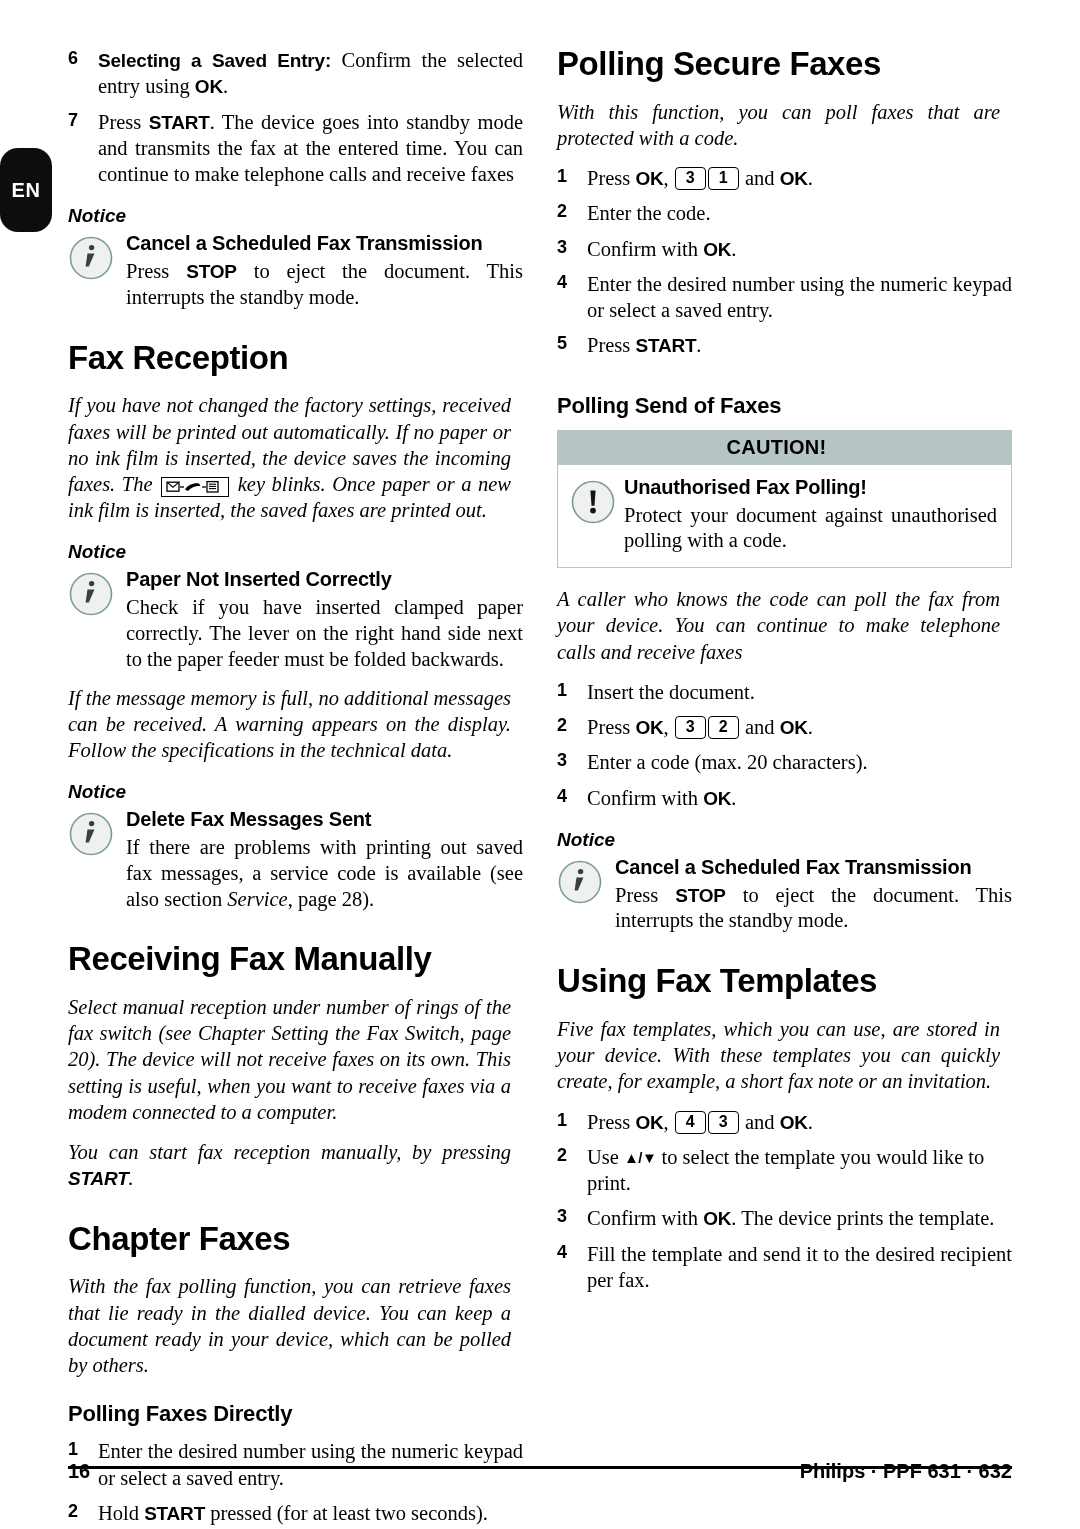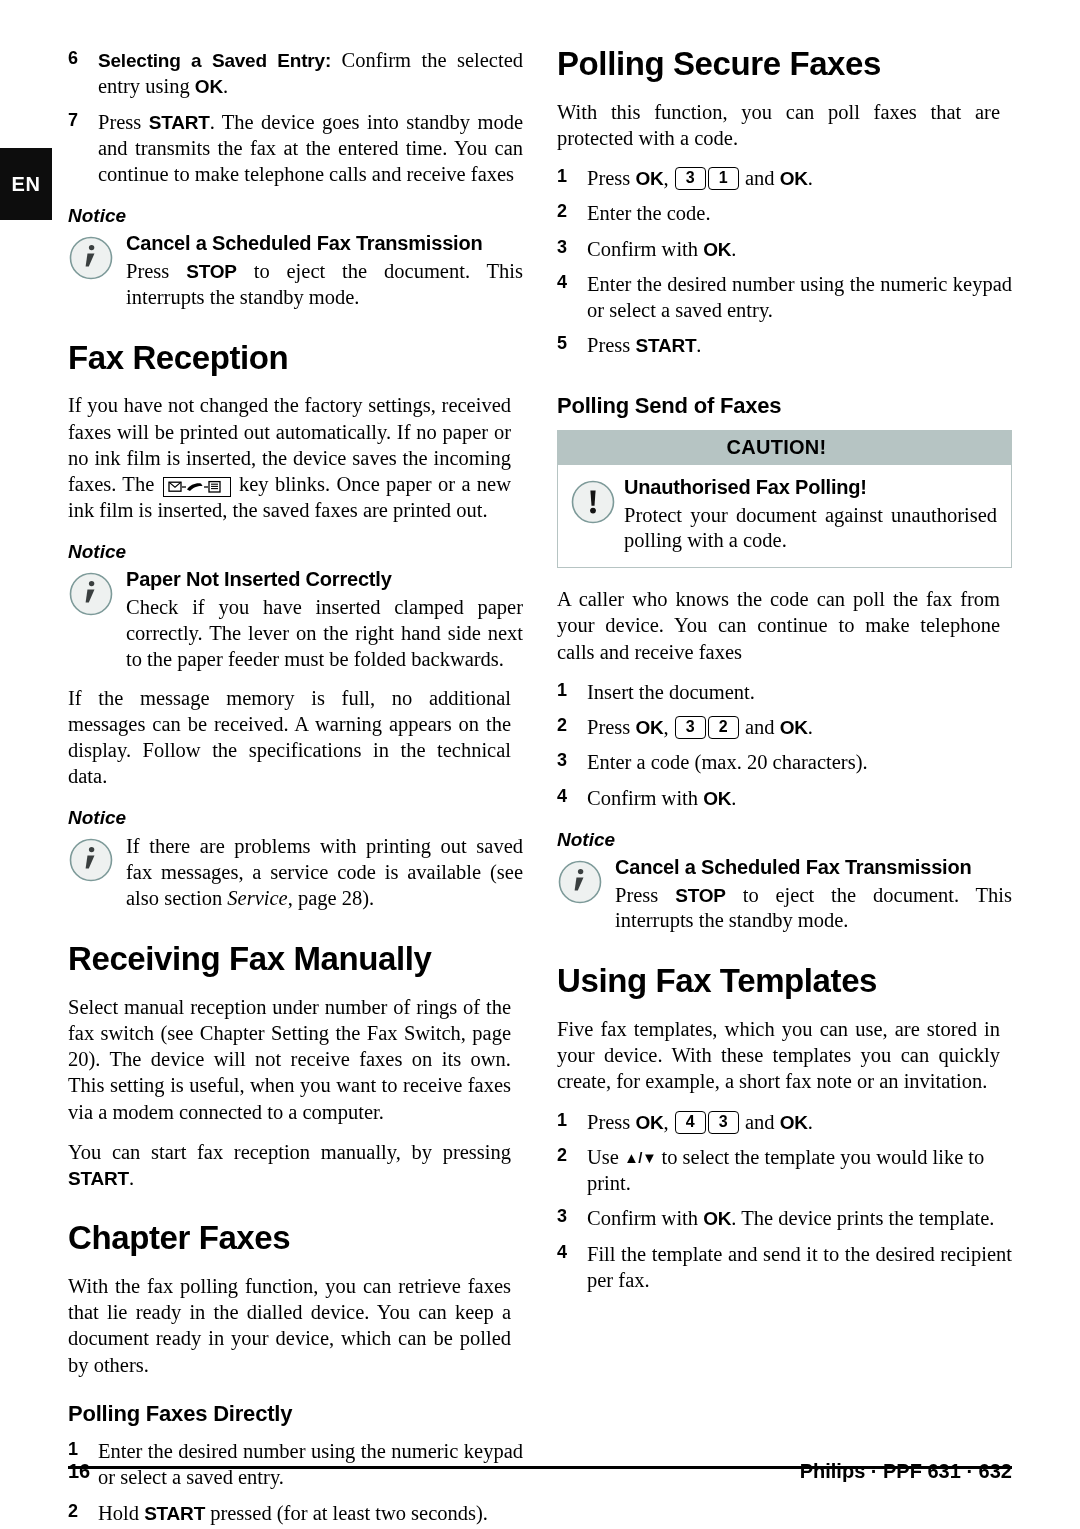--- a/index.html
+++ b/index.html
@@ -16,30 +16,31 @@
     font-family: "Liberation Serif", "DejaVu Serif", serif;
     color: #000000;
   }
 
   
   .lang-tab {
     position: absolute;
     left: 0;
     top: 148px;
     width: 52px;
-    height: 72px;
+    height: 84px;
     background: #0d0d0d;
     color: #ffffff;
     font-family: "Liberation Sans", sans-serif;
     font-weight: bold;
     font-size: 20px;
     letter-spacing: 0.5px;
     display: flex;
     align-items: center;
     justify-content: center;
+    border-radius: 18px;
   }
 
   
   .columns {
     position: absolute;
     left: 68px;
     top: 47px;
     width: 944px;
     display: flex;
     gap: 34px;
@@ -67,20 +68,21 @@
     letter-spacing: -0.2px;
   }
   h2.sub.tight { margin-top: 35px; }
 
   p.body {
     font-size: 20.5px;
     line-height: 1.28;
     margin: 0 12px 14px 0;
     text-align: justify;
     hyphens: none;
+    font-style: italic;
   }
   p.body:last-child { margin-bottom: 0; }
 
   b.sans {
     font-family: "Liberation Sans", sans-serif;
     font-weight: bold;
     font-size: 19px;
     letter-spacing: -0.2px;
   }
   i.it { font-style: italic; }
@@ -287,20 +289,21 @@
       <div class="notice-label">Notice</div>
       <div class="notice-body">
         <span class="notice-icon">
           <svg viewBox="0 0 46 46" width="46" height="46">
             <circle cx="23" cy="23" r="20.5" fill="#eef1f0" stroke="#7d9a99" stroke-width="1.6"></circle>
             <circle cx="23.6" cy="12.6" r="2.7" fill="#3a3f3f"></circle>
             <path d="M20.2 18.5 h7.0 l-3.6 13.0 h-3.2 z" fill="#3a3f3f" transform="skewX(-9) translate(2.2,0)"></path>
           </svg>
         </span>
         <div class="notice-text">
+          <div class="notice-title">Delete Fax Messages Sent</div>
           <p><span>If there are problems with printing out saved fax messages, a service code is available (see also section </span><i class="it">Service</i><span>, page 28).</span></p>
         </div>
       </div>
 
       <h1 class="sec">Receiving Fax Manually</h1>
       <p class="body">Select manual reception under number of rings of the fax switch (see Chapter Setting the Fax Switch, page 20). The device will not receive faxes on its own. This setting is useful, when you want to receive faxes via a modem connected to a computer.</p>
       <p class="body"><span>You can start fax reception manually, by pressing </span><b class="sans">START</b><span>.</span></p>
 
       <h1 class="sec">Chapter Faxes</h1>
       <p class="body">With the fax polling function, you can retrieve faxes that lie ready in the dialled device. You can keep a document ready in your device, which can be polled by others.</p>

